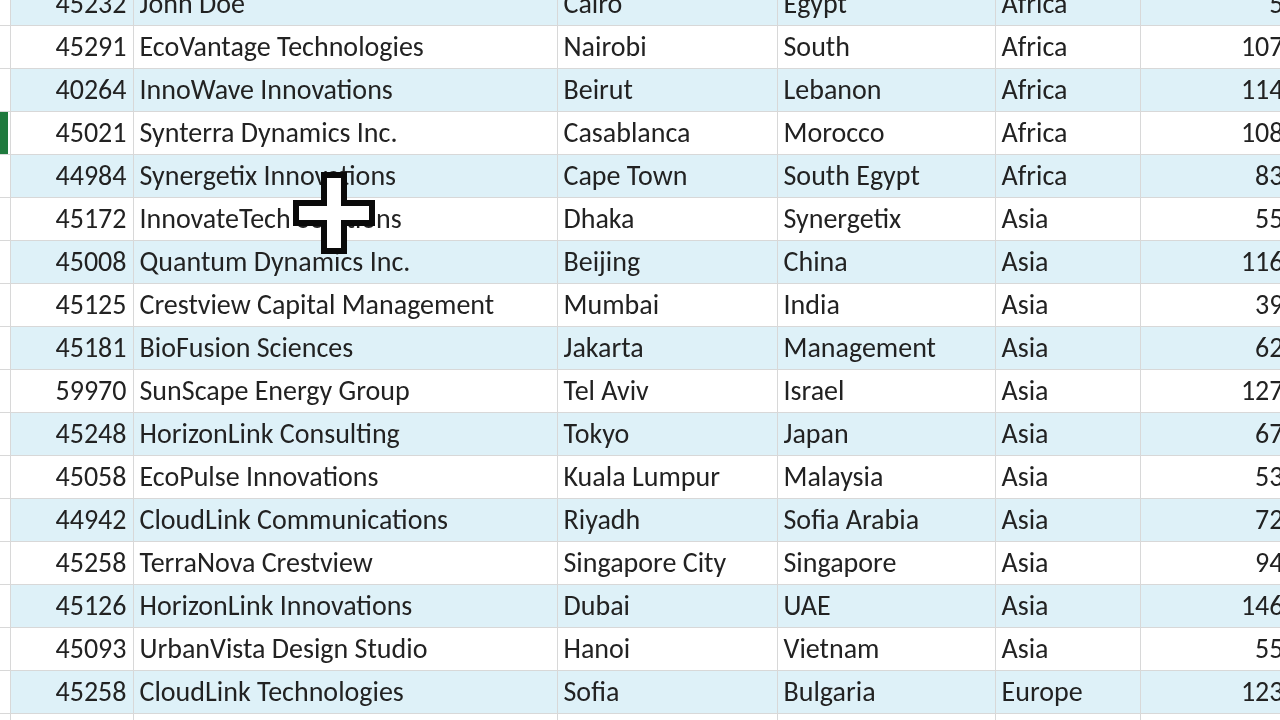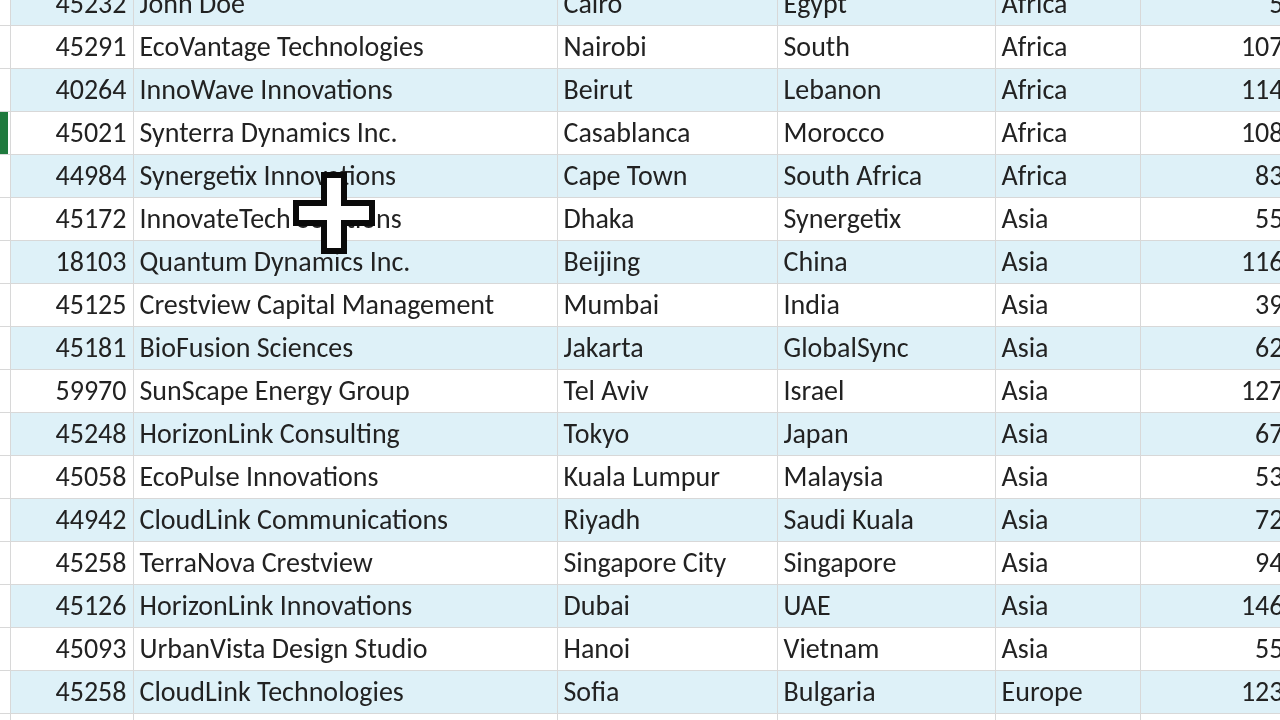--- a/index.html
+++ b/index.html
@@ -125,57 +125,57 @@
           <td class="c-city">Casablanca</td>
           <td class="c-ctry">Morocco</td>
           <td class="c-reg">Africa</td>
           <td class="c-val">108</td>
         </tr>
         <tr class="alt">
           <td class="rowhdr"></td>
           <td class="c-num">44984</td>
           <td class="c-name">Synergetix Innovations</td>
           <td class="c-city">Cape Town</td>
-          <td class="c-ctry">South Africa</td>
+          <td class="c-ctry">South Egypt</td>
           <td class="c-reg">Africa</td>
           <td class="c-val">83</td>
         </tr>
         <tr>
           <td class="rowhdr"></td>
           <td class="c-num">45172</td>
           <td class="c-name">InnovateTech Solutions</td>
           <td class="c-city">Dhaka</td>
           <td class="c-ctry">Synergetix</td>
           <td class="c-reg">Asia</td>
           <td class="c-val">55</td>
         </tr>
         <tr class="alt">
           <td class="rowhdr"></td>
-          <td class="c-num">18103</td>
+          <td class="c-num">45008</td>
           <td class="c-name">Quantum Dynamics Inc.</td>
           <td class="c-city">Beijing</td>
           <td class="c-ctry">China</td>
           <td class="c-reg">Asia</td>
           <td class="c-val">116</td>
         </tr>
         <tr>
           <td class="rowhdr"></td>
           <td class="c-num">45125</td>
           <td class="c-name">Crestview Capital Management</td>
           <td class="c-city">Mumbai</td>
           <td class="c-ctry">India</td>
           <td class="c-reg">Asia</td>
           <td class="c-val">39</td>
         </tr>
         <tr class="alt">
           <td class="rowhdr"></td>
           <td class="c-num">45181</td>
           <td class="c-name">BioFusion Sciences</td>
           <td class="c-city">Jakarta</td>
-          <td class="c-ctry">GlobalSync</td>
+          <td class="c-ctry">Management</td>
           <td class="c-reg">Asia</td>
           <td class="c-val">62</td>
         </tr>
         <tr>
           <td class="rowhdr"></td>
           <td class="c-num">59970</td>
           <td class="c-name">SunScape Energy Group</td>
           <td class="c-city">Tel Aviv</td>
           <td class="c-ctry">Israel</td>
           <td class="c-reg">Asia</td>
@@ -197,21 +197,21 @@
           <td class="c-city">Kuala Lumpur</td>
           <td class="c-ctry">Malaysia</td>
           <td class="c-reg">Asia</td>
           <td class="c-val">53</td>
         </tr>
         <tr class="alt">
           <td class="rowhdr"></td>
           <td class="c-num">44942</td>
           <td class="c-name">CloudLink Communications</td>
           <td class="c-city">Riyadh</td>
-          <td class="c-ctry">Saudi Kuala</td>
+          <td class="c-ctry">Sofia Arabia</td>
           <td class="c-reg">Asia</td>
           <td class="c-val">72</td>
         </tr>
         <tr>
           <td class="rowhdr"></td>
           <td class="c-num">45258</td>
           <td class="c-name">TerraNova Crestview</td>
           <td class="c-city">Singapore City</td>
           <td class="c-ctry">Singapore</td>
           <td class="c-reg">Asia</td>

